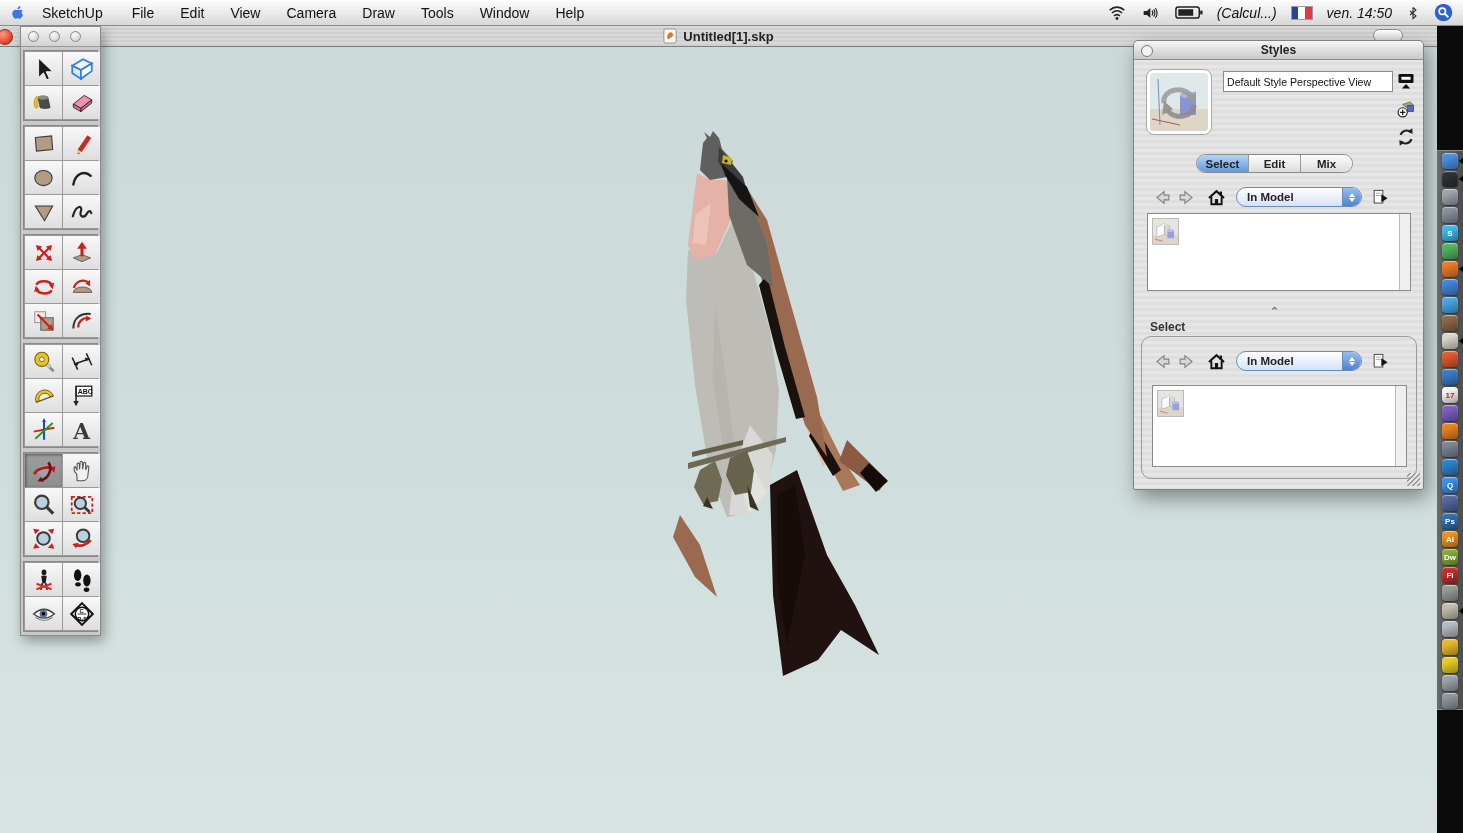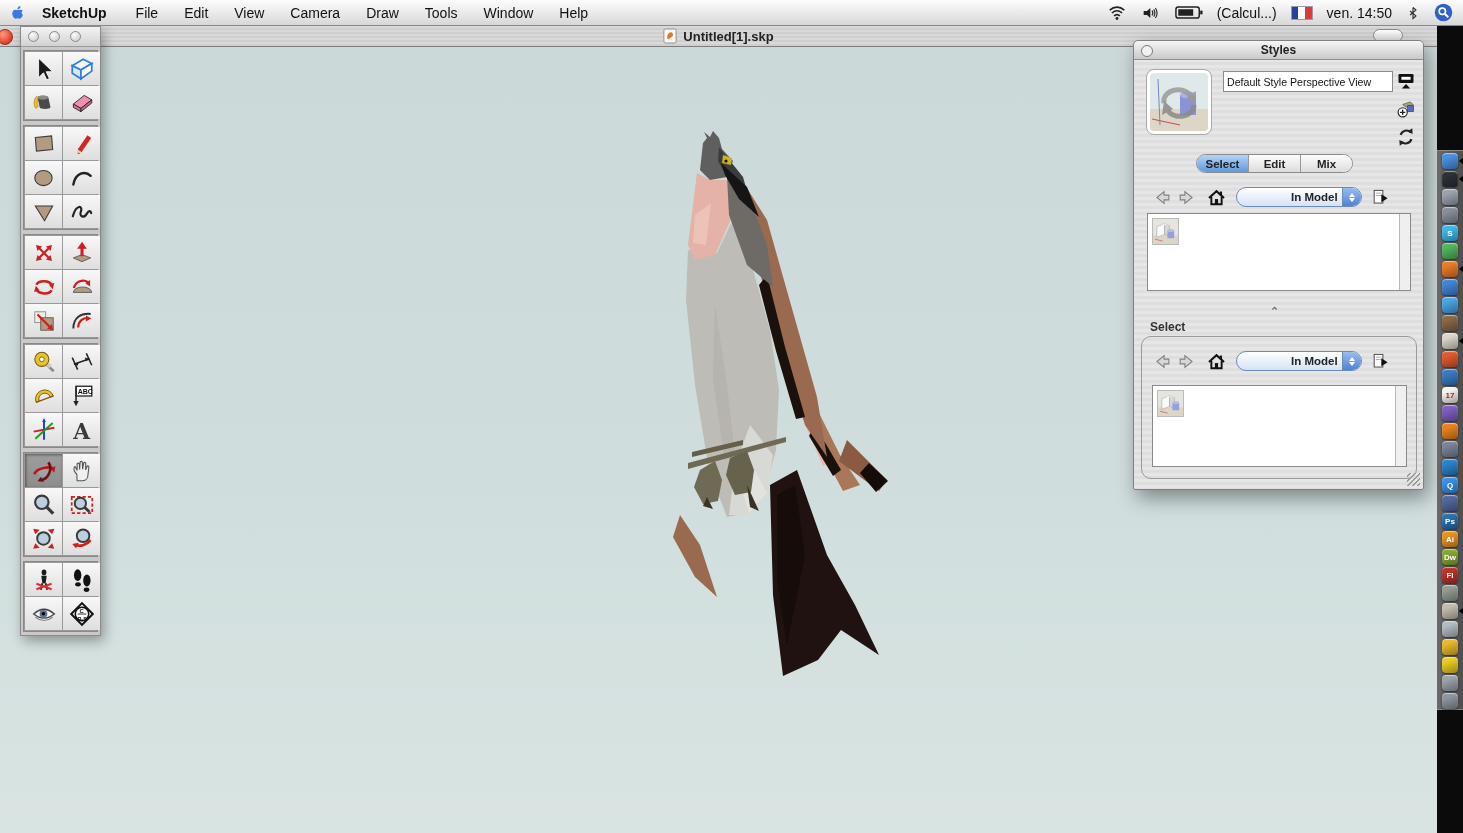--- a/index.html
+++ b/index.html
@@ -6,27 +6,27 @@
   html,body { width:1463px; height:833px; overflow:hidden; }
   body { font-family:"Liberation Sans", sans-serif; background:#0a0a0a; position:relative; }
 
   
   .menubar { position:absolute; left:0; top:0; width:1463px; height:26px; z-index:60;
     background:linear-gradient(#fdfdfd,#e9e9e9 55%,#d7d7d7); border-bottom:1px solid #8a8a8a;
     display:flex; align-items:center; font-size:14px; color:#111; }
   .menubar .apple { width:34px; display:flex; justify-content:center; align-items:center; }
   .menubar .apple svg { width:17px; height:17px; }
   .menu-item { padding:0 13px; height:100%; display:flex; align-items:center; cursor:default; }
-  .menu-item.appname { font-weight:bold; padding:0 16px 0 8px; }
+  .menu-item.appname { font-weight:normal; padding:0 16px 0 8px; }
   .menu-spacer { flex:1; }
   .status { display:flex; align-items:center; gap:14px; padding-right:10px; }
   .status svg { display:block; }
   .flag { width:22px; height:14px; display:flex; border:1px solid #9a9aa8; }
   .flag span { flex:1; }
-  .status .txt { font-size:14px; color:#111; }
+  .status .txt { font-size:14px; color:#111;font-style:italic; }
 
   
   .titlebar { position:absolute; left:0; top:26px; width:1437px; height:21px; z-index:5;
     background:repeating-linear-gradient(#d9d9d9 0 2px,#cfcfcf 2px 4px);
     border-bottom:1px solid #7e7e7e; display:flex; align-items:center; justify-content:center; }
   .titlebar .title { display:flex; align-items:center; gap:6px; font-size:13px; font-weight:bold; color:#222; }
   .close-red { position:absolute; left:-3px; top:29px; width:16px; height:16px; border-radius:50%; z-index:6;
     background:radial-gradient(circle at 35% 30%, #ff9a80, #e0402a 70%, #a02818); border:1px solid #903020; }
   .collapse-oval { position:absolute; right:34px; top:3px; width:30px; height:13px; border-radius:7px;
     background:linear-gradient(#ffffff,#d8d8d8); border:1px solid #8a8a8a; }
@@ -75,21 +75,21 @@
     border:1px solid #8a8a8a; border-radius:10px; overflow:hidden; background:#fff; }
   .tab { flex:1; display:flex; align-items:center; justify-content:center; font-size:11.5px; font-weight:bold;
     color:#222; background:linear-gradient(#fdfdfd,#dcdcdc); border-right:1px solid #999; }
   .tab:last-child { border-right:none; }
   .tab.active { background:linear-gradient(#b4d4f4,#5f9ade); }
 
   .nav-row { position:absolute; display:flex; align-items:center; }
   .nav-btn { width:24px; height:20px; display:flex; align-items:center; justify-content:center; }
   .nav-btn svg { width:19px; height:19px; }
   .dropdown { width:126px; height:20px; border:1px solid #6a8cb8; border-radius:10px;
-    background:linear-gradient(#ffffff,#d4e2f6); display:flex; align-items:center; overflow:hidden;padding-left:44px; }
+    background:linear-gradient(#ffffff,#d4e2f6); display:flex; align-items:center; overflow:hidden; }
   .dropdown .dd-label { flex:1; font-size:11.5px; font-weight:bold; color:#222; padding-left:10px; }
   .dd-stepper { width:19px; height:20px; background:linear-gradient(#9cc0f0,#4a80d0);
     border-left:1px solid #6a8cb8; display:flex; flex-direction:column; align-items:center; justify-content:center; gap:1px; }
   .dd-stepper i { width:0; height:0; border-left:3.5px solid transparent; border-right:3.5px solid transparent; }
   .dd-stepper .up { border-bottom:4px solid #fff; }
   .dd-stepper .dn { border-top:4px solid #fff; }
 
   .style-list { position:absolute; background:#fff; border:1px solid #8a8a8a; }
   .style-list .thumb { position:absolute; left:4px; top:4px; width:27px; height:27px; border:1px solid #bbb; }
   .style-list .sb { position:absolute; right:0; top:0; bottom:0; width:11px; background:#efefef; border-left:1px solid #b8b8b8; }

